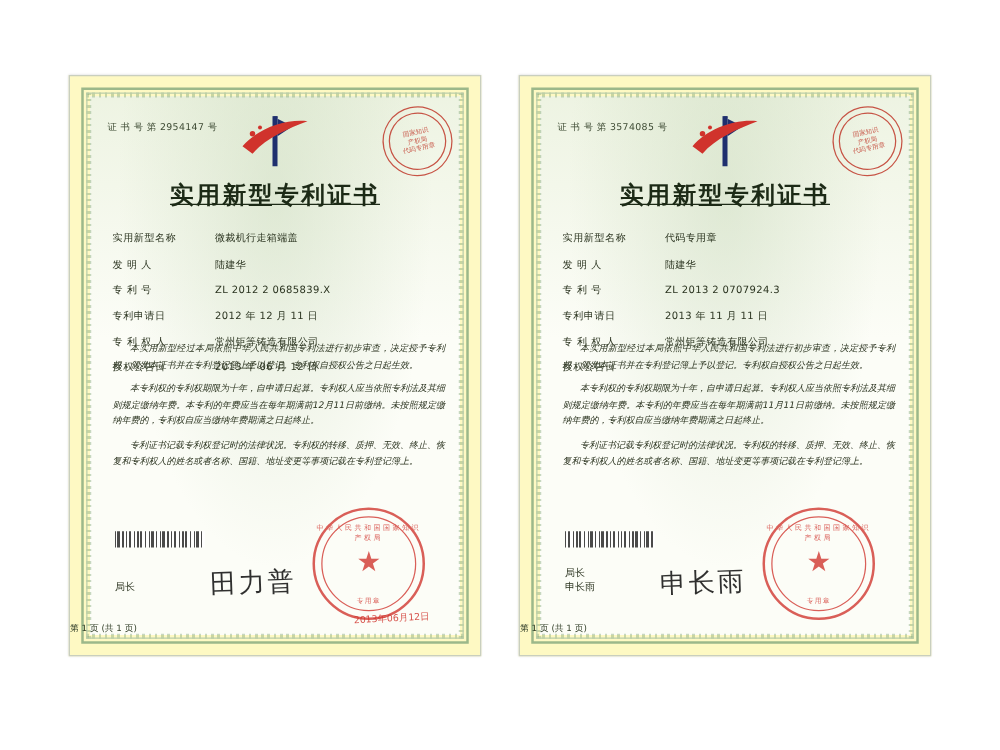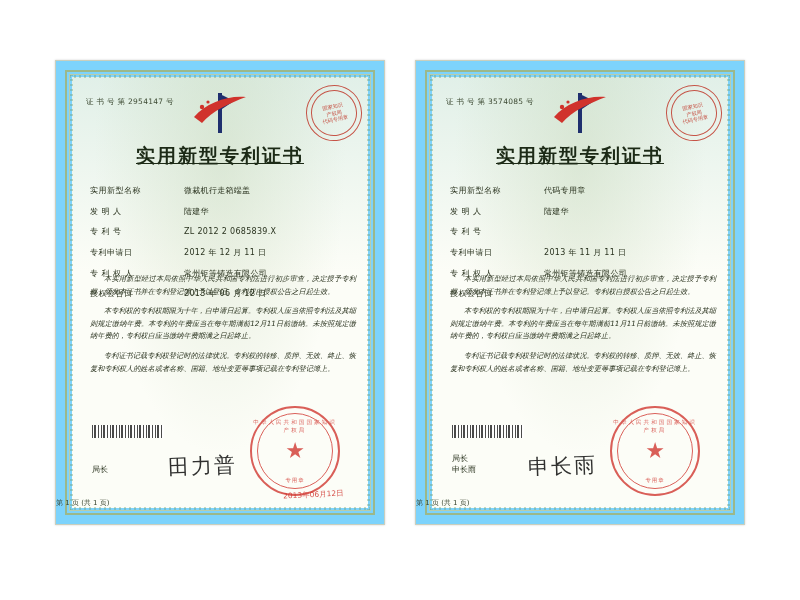--- a/index.html
+++ b/index.html
@@ -23,21 +23,21 @@
     left: 0;
     width: 800px;
     display: flex;
     justify-content: center;
     gap: 30px;
   }
   .cert {
     position: relative;
     width: 330px;
     height: 465px;
-    background: #7dd3fc;
+    background: #fef9c3;
     box-sizing: border-box;
     border: 1px solid #c9cfbe;
     box-shadow: 0 0 2px rgba(0,0,0,0.18);
     overflow: hidden;
   }
   
   .cert .frame-outer {
     position: absolute;
     left: 9px; top: 9px; right: 9px; bottom: 9px;
     border: 2px solid #9cb88a;
@@ -141,21 +141,20 @@
     top: 124px;
     font-size: 8px;
     color: #2a331f;
     line-height: 1.4;
   }
   .field-row {
     display: flex;
     align-items: flex-end;
     margin-bottom: 9.5px;
     white-space: nowrap;
-    gap: 12px;
   }
   .field-label {
     width: 82px;
     flex: 0 0 82px;
     letter-spacing: 0.5px;
   }
   .field-value {
     flex: 1 1 auto;
     letter-spacing: 0.3px;
   }
@@ -378,20 +377,21 @@
         <div class="field-row">
           <div class="field-label">实用新型名称</div>
           <div class="field-value">代码专用章</div>
         </div>
         <div class="field-row">
           <div class="field-label">发 明 人</div>
           <div class="field-value">陆建华</div>
         </div>
         <div class="field-row">
           <div class="field-label">专 利 号</div>
+          <div class="field-value">ZL 2013 2 0707924.3</div>
         </div>
         <div class="field-row">
           <div class="field-label">专利申请日</div>
           <div class="field-value">2013 年 11 月 11 日</div>
         </div>
         <div class="field-row">
           <div class="field-label">专 利 权 人</div>
           <div class="field-value">常州钜等铸造有限公司</div>
         </div>
         <div class="field-row">

